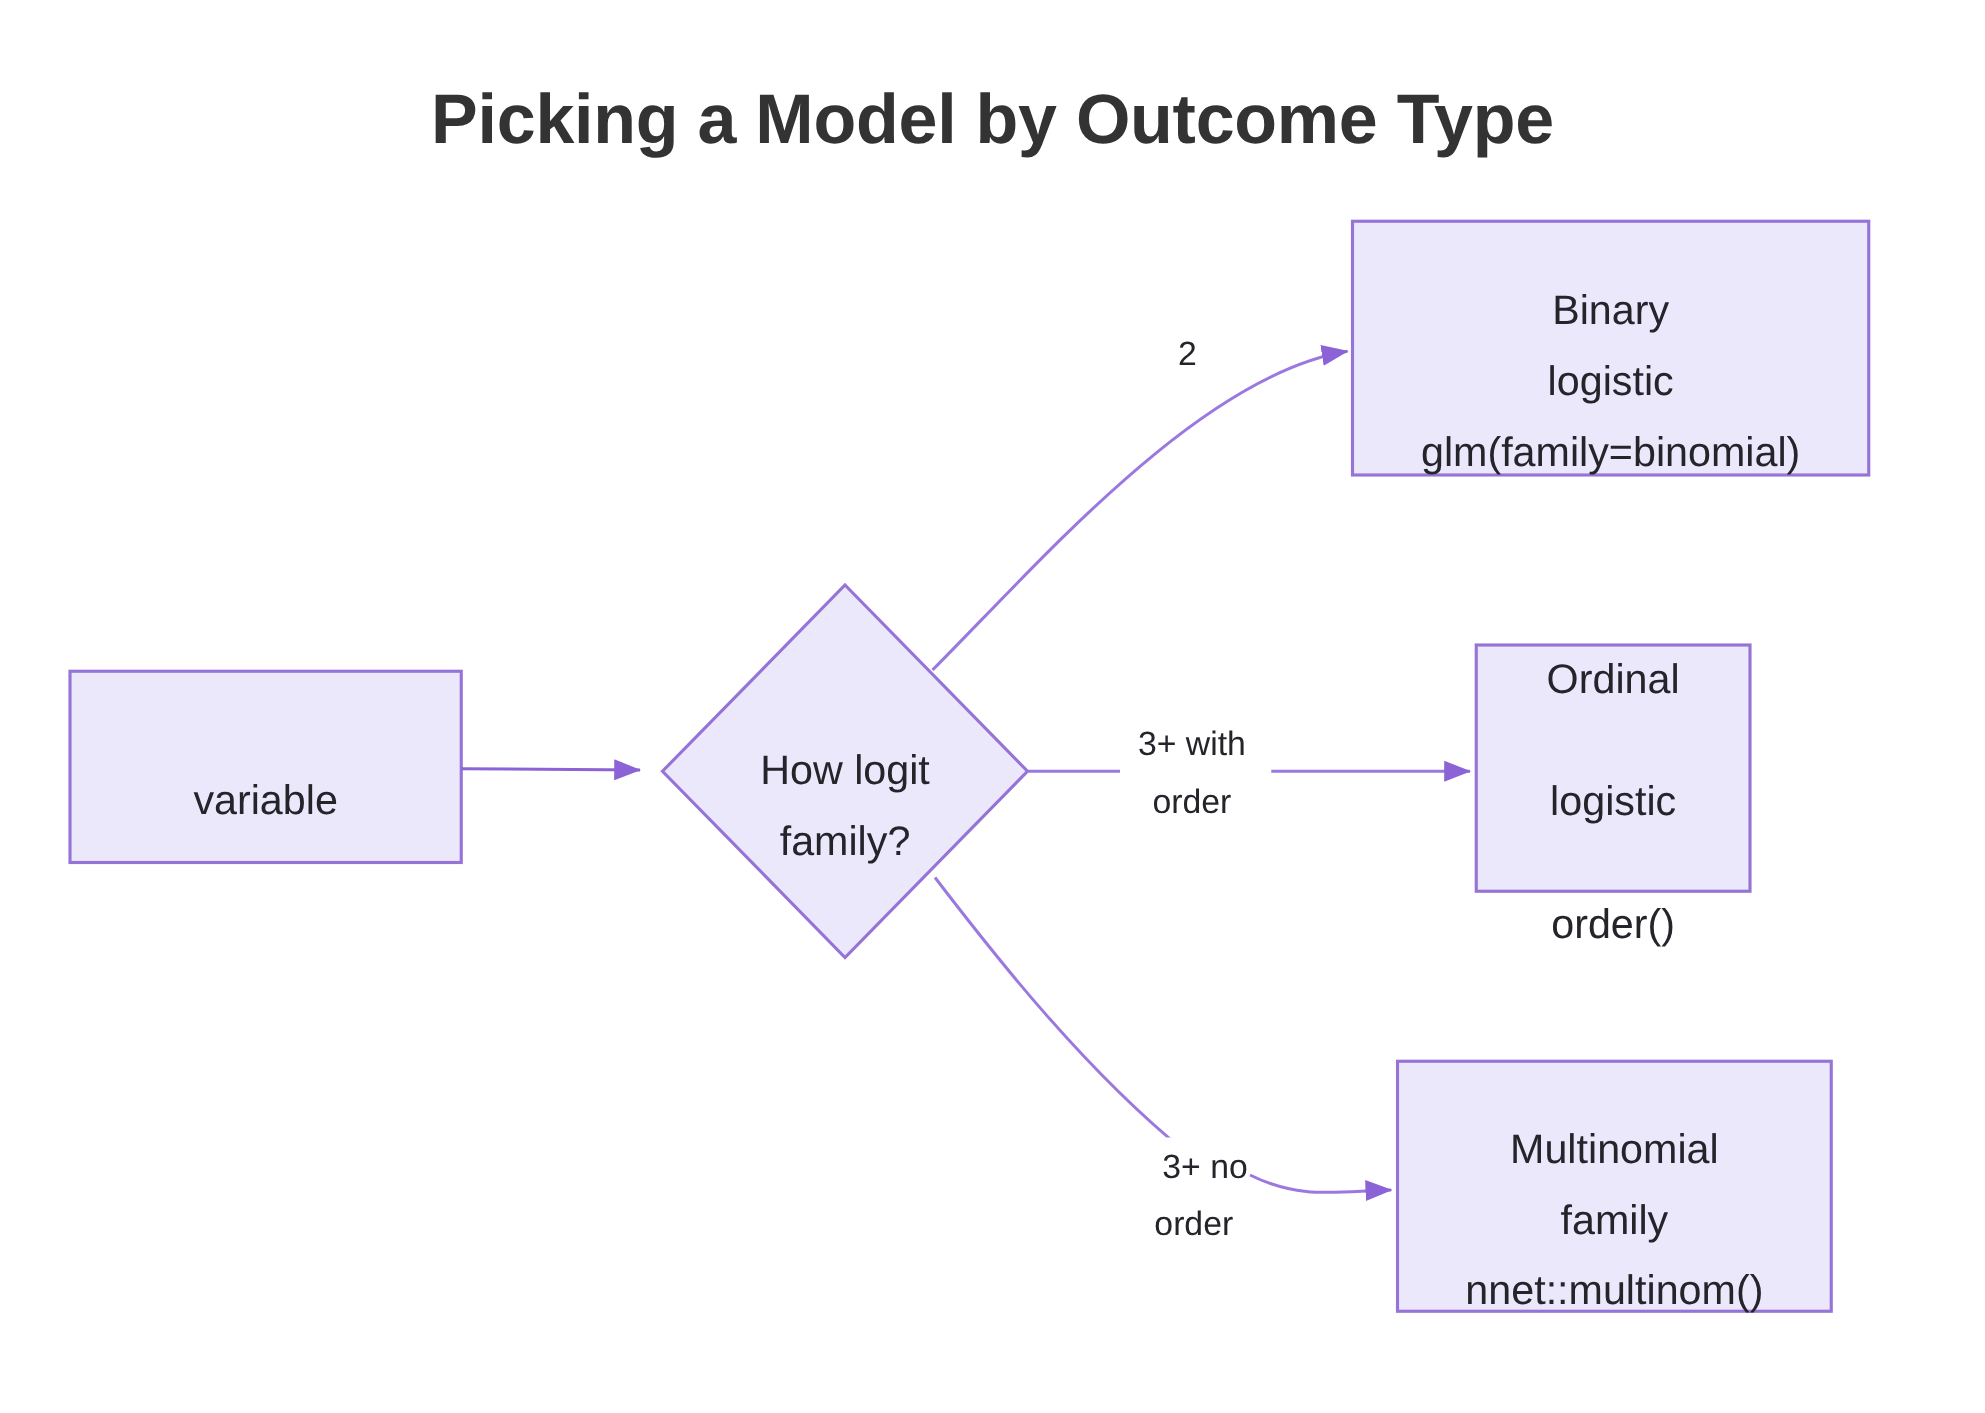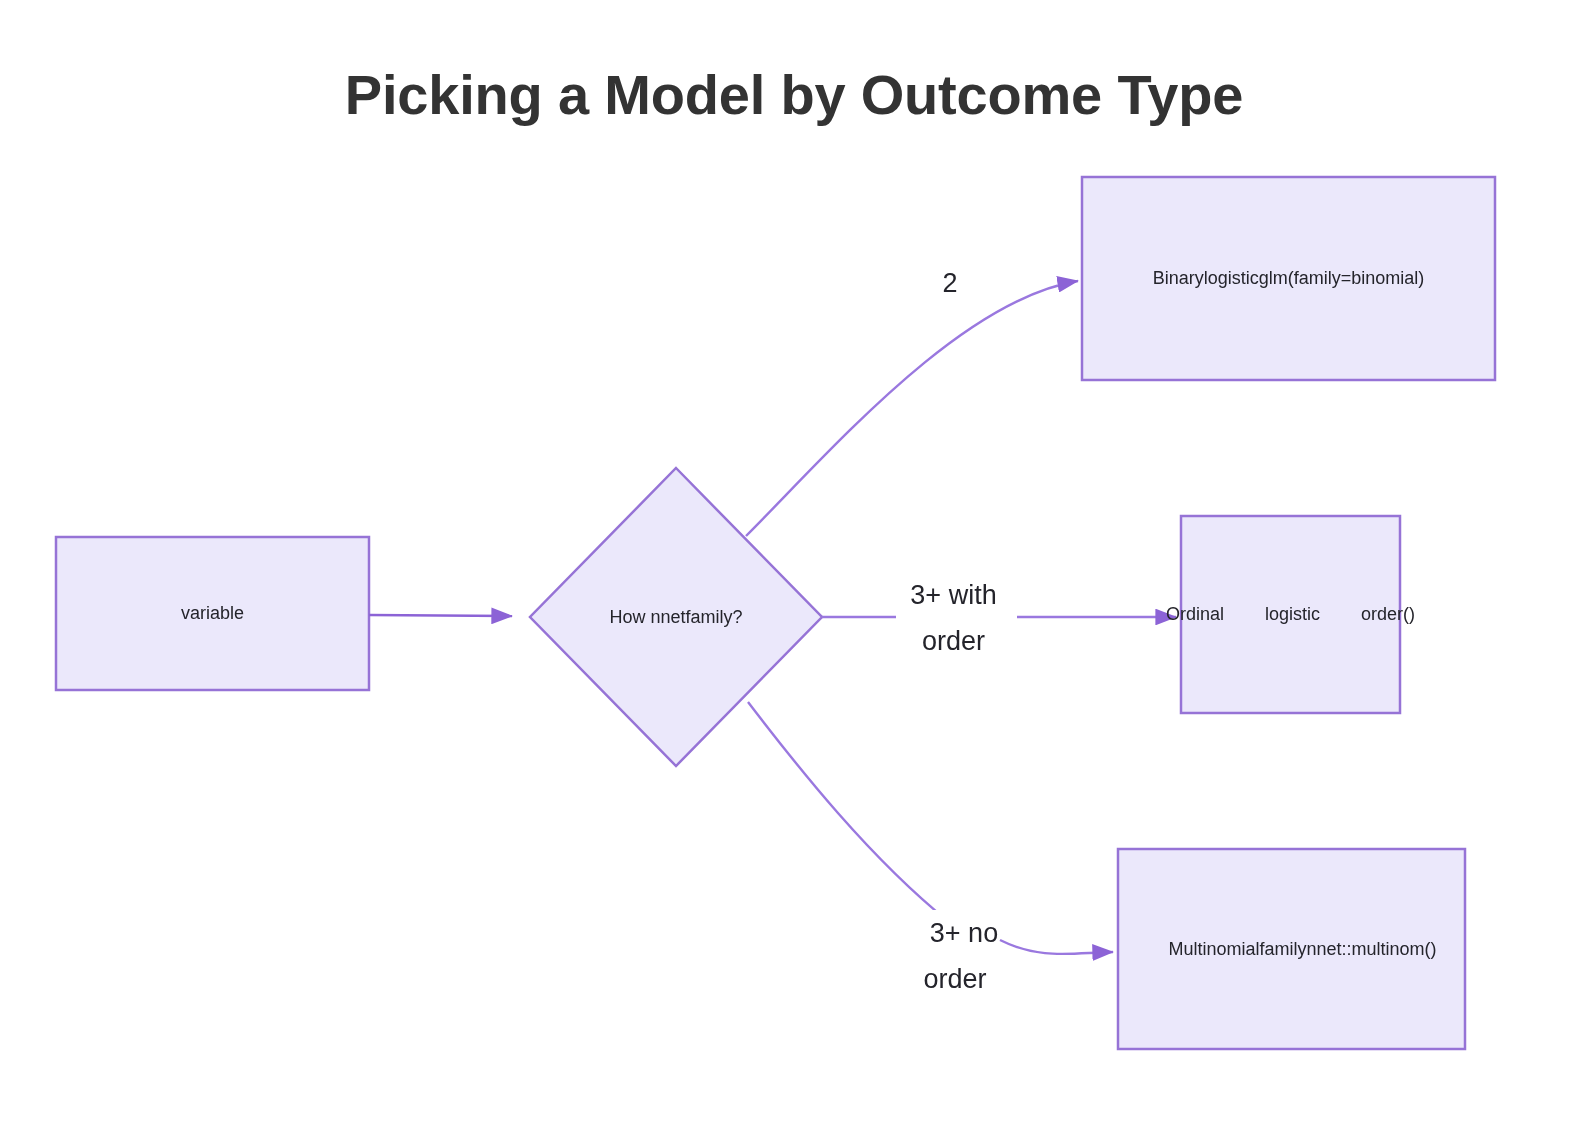--- a/index.html
+++ b/index.html
@@ -33,28 +33,29 @@
     position: absolute;
     left: 0;
     top: 0;
     width: 1588px;
     height: 1130px;
   }
   
   .node-text {
     position: absolute;
     display: flex;
-    flex-direction: row;
+    flex-direction: column;
     align-items: center;
     justify-content: center;
     text-align: center;
     color: #24242b;
-    font-size: 18px;
+    font-size: 33px;
     line-height: 1.72;
     pointer-events: none;
+    margin-top: 27px;
   }
   .node-text .ln { display: block; white-space: nowrap; }
 
   .edge-label {
     position: absolute;
     display: flex;
     flex-direction: column;
     align-items: center;
     justify-content: center;
     text-align: center;
@@ -98,37 +99,37 @@
 
     <path d="M 748,702 C 800,770 870,858 949,922" fill="none" stroke="#9a78df" stroke-width="2.4"></path>
     <path d="M 1000,940 C 1040,960 1070,953 1113,952" fill="none" stroke="#9a78df" stroke-width="2.4" marker-end="url(#arrowhead)"></path>
   </svg>
 
   <div class="node-text" style="left:56px; top:537px; width:313px; height:153px;">
     <span class="ln">variable</span>
   </div>
 
   <div class="node-text" style="left:560px; top:540px; width:232px; height:155px;">
-    <span class="ln">How nnet</span>
+    <span class="ln">How logit</span>
     <span class="ln">family?</span>
   </div>
 
   <div class="node-text" style="left:1082px; top:177px; width:413px; height:203px;">
     <span class="ln">Binary</span>
     <span class="ln">logistic</span>
     <span class="ln">glm(family=binomial)</span>
   </div>
 
   <div class="node-text" style="left:1181px; top:516px; width:219px; height:197px;gap:41px;">
     <span class="ln">Ordinal</span>
     <span class="ln">logistic</span>
     <span class="ln">order()</span>
   </div>
 
-  <div class="node-text" style="left:1118px; top:849px; width:347px; height:200px;padding-left:11px;">
+  <div class="node-text" style="left:1118px; top:849px; width:347px; height:200px;">
     <span class="ln">Multinomial</span>
     <span class="ln">family</span>
     <span class="ln">nnet::multinom()</span>
   </div>
 
   <div class="edge-label" style="left:930px; top:262px; width:40px; height:42px;">
     <span class="ln">2</span>
   </div>
 
   <div class="edge-label" style="left:896px; top:570px; width:115px; height:96px;">

